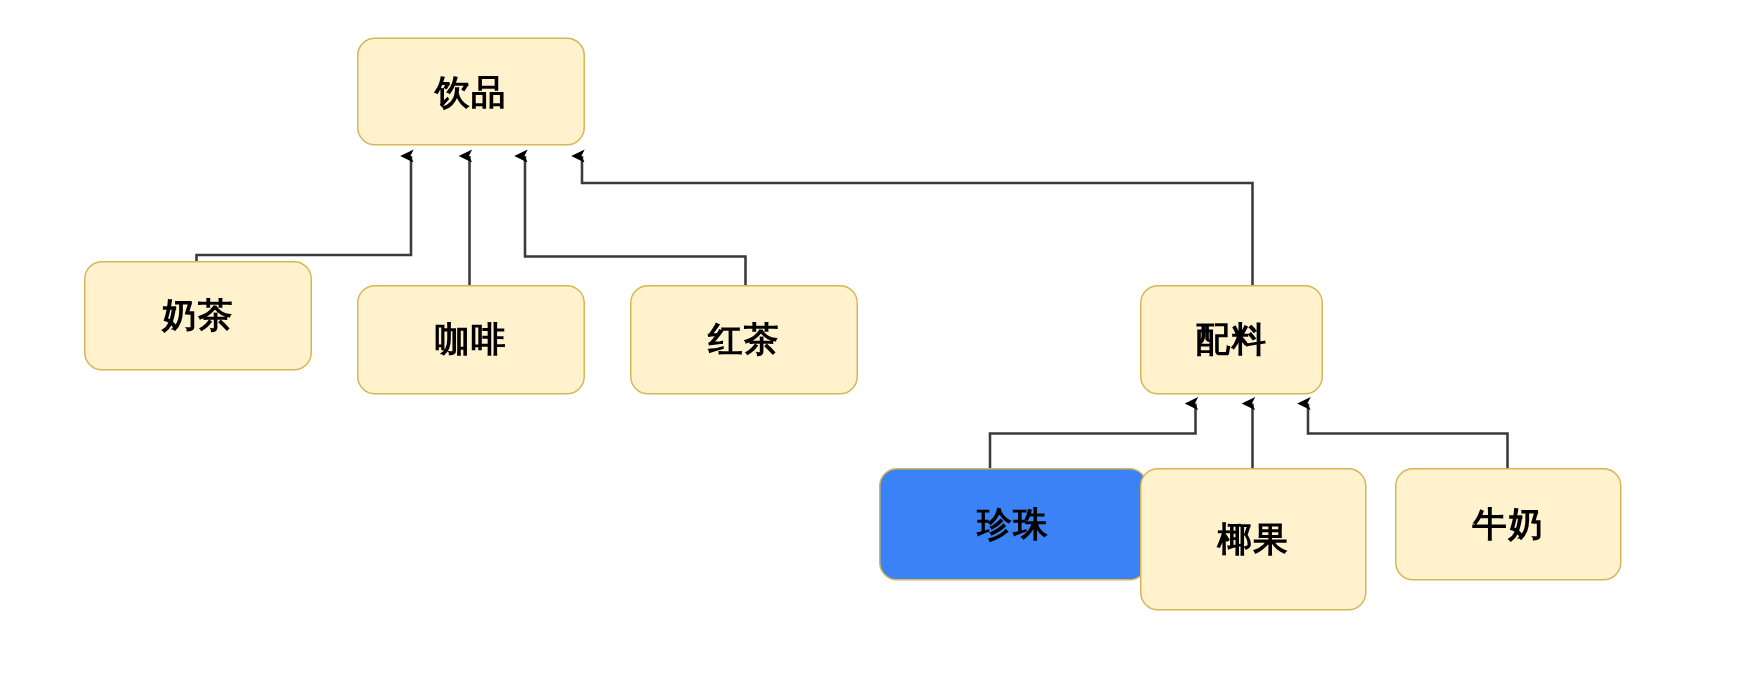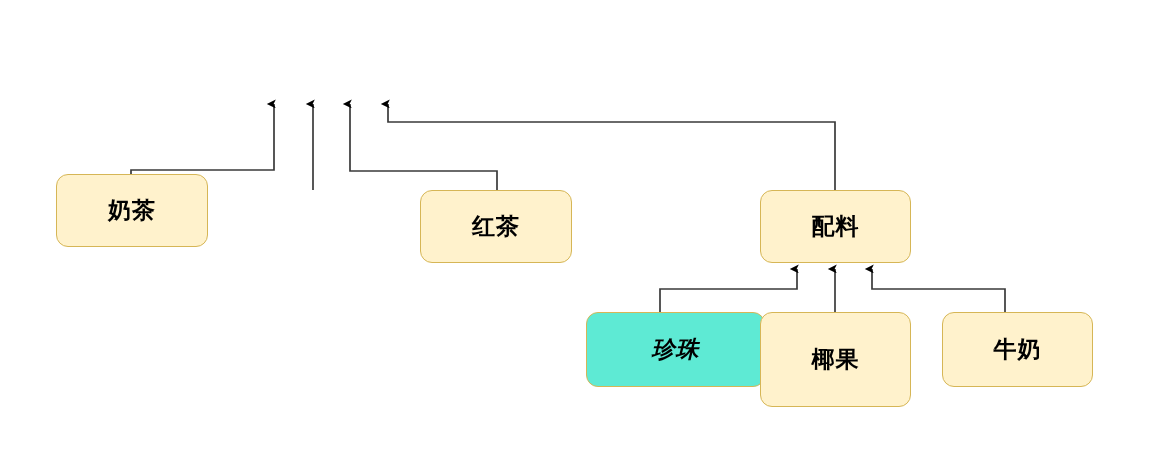--- a/index.html
+++ b/index.html
@@ -60,32 +60,38 @@
         <path d="M131 190 L131 170 L274 170 L274 104" fill="none" stroke="#3a3a3a" stroke-width="1.7" stroke-linecap="butt" stroke-linejoin="miter" marker-end="url(#arrow-up)"></path>
         <path d="M313 190 L313 104" fill="none" stroke="#3a3a3a" stroke-width="1.7" stroke-linecap="butt" stroke-linejoin="miter" marker-end="url(#arrow-up)"></path>
         <path d="M497 190 L497 171 L350 171 L350 104" fill="none" stroke="#3a3a3a" stroke-width="1.7" stroke-linecap="butt" stroke-linejoin="miter" marker-end="url(#arrow-up)"></path>
         <path d="M835 190 L835 122 L388 122 L388 104" fill="none" stroke="#3a3a3a" stroke-width="1.7" stroke-linecap="butt" stroke-linejoin="miter" marker-end="url(#arrow-up)"></path>
         <path d="M660 312 L660 289 L797 289 L797 269" fill="none" stroke="#3a3a3a" stroke-width="1.7" stroke-linecap="butt" stroke-linejoin="miter" marker-end="url(#arrow-up)"></path>
         <path d="M835 312 L835 269" fill="none" stroke="#3a3a3a" stroke-width="1.7" stroke-linecap="butt" stroke-linejoin="miter" marker-end="url(#arrow-up)"></path>
         <path d="M1005 312 L1005 289 L872 289 L872 269" fill="none" stroke="#3a3a3a" stroke-width="1.7" stroke-linecap="butt" stroke-linejoin="miter" marker-end="url(#arrow-up)"></path>
       </g>
   </svg>
 
+  <div class="node" style="left: 238px; top: 25px; width: 152px; height: 72px; background: rgb(255, 242, 204); border-color: rgb(214, 182, 86);">
+    <span class="node-label">饮品</span>
+  </div>
   <div class="node" style="left: 56px; top: 174px; width: 152px; height: 73px; background: rgb(255, 242, 204); border-color: rgb(214, 182, 86);">
     <span class="node-label">奶茶</span>
+  </div>
+  <div class="node" style="left: 238px; top: 190px; width: 152px; height: 73px; background: rgb(255, 242, 204); border-color: rgb(214, 182, 86);">
+    <span class="node-label">咖啡</span>
   </div>
   <div class="node" style="left: 420px; top: 190px; width: 152px; height: 73px; background: rgb(255, 242, 204); border-color: rgb(214, 182, 86); text-align: right;">
     <span class="node-label">红茶</span>
   </div>
-  <div class="node" style="left: 760px; top: 190px; width: 151px; height: 73px; background: rgb(255, 242, 204); border-color: rgb(214, 182, 86);">
+  <div class="node" style="left: 760px; top: 190px; width: 122px; height: 73px; background: rgb(255, 242, 204); border-color: rgb(214, 182, 86);">
     <span class="node-label">配料</span>
   </div>
-  <div class="node" style="left: 586px; top: 312px; width: 179px; height: 75px; background: #5eead4; border-color: rgb(214, 182, 86); font-style: italic;">
+  <div class="node" style="left: 586px; top: 312px; width: 179px; height: 75px; background: #3b82f6; border-color: rgb(214, 182, 86);">
     <span class="node-label">珍珠</span>
   </div>
   <div class="node" style="left: 760px; top: 312px; width: 151px; height: 95px; background: rgb(255, 242, 204); border-color: rgb(214, 182, 86);">
     <span class="node-label">椰果</span>
   </div>
-  <div class="node" style="left: 930px; top: 312px; width: 151px; height: 75px; background: rgb(255, 242, 204); border-color: rgb(214, 182, 86); margin-left: 12px;">
+  <div class="node" style="left: 930px; top: 312px; width: 151px; height: 75px; background: rgb(255, 242, 204); border-color: rgb(214, 182, 86);">
     <span class="node-label">牛奶</span>
   </div>
 
 </div>
 
 </body></html>

